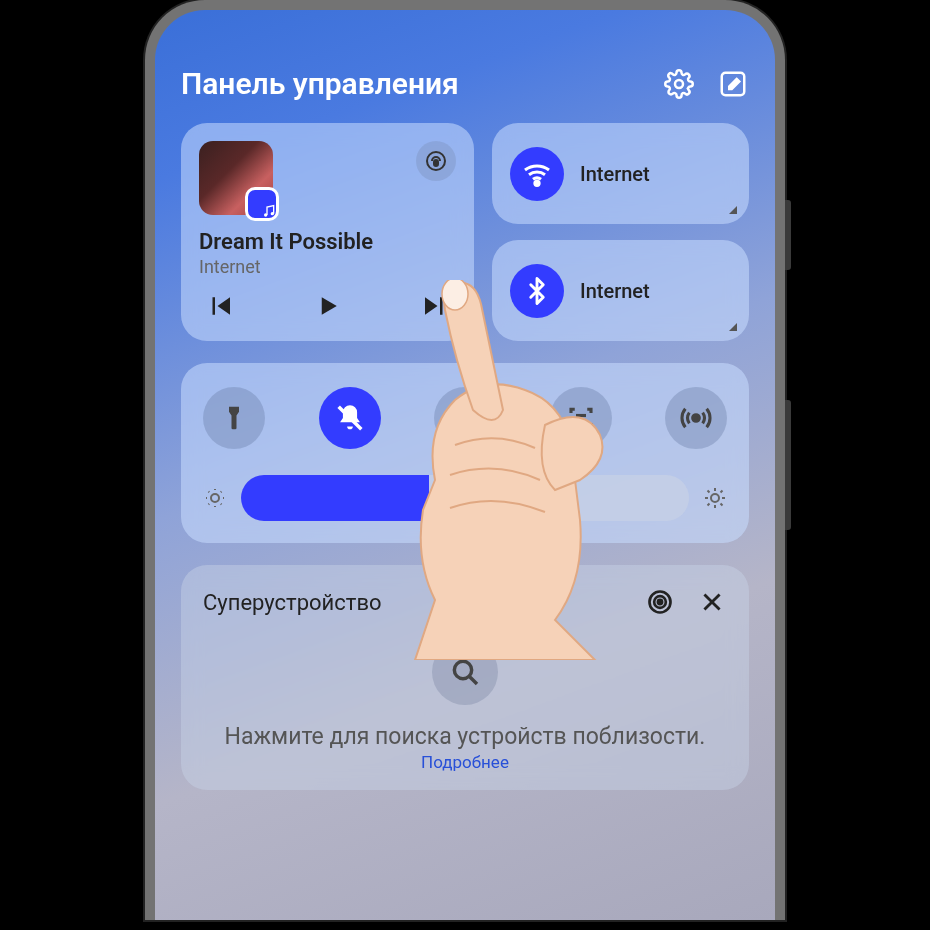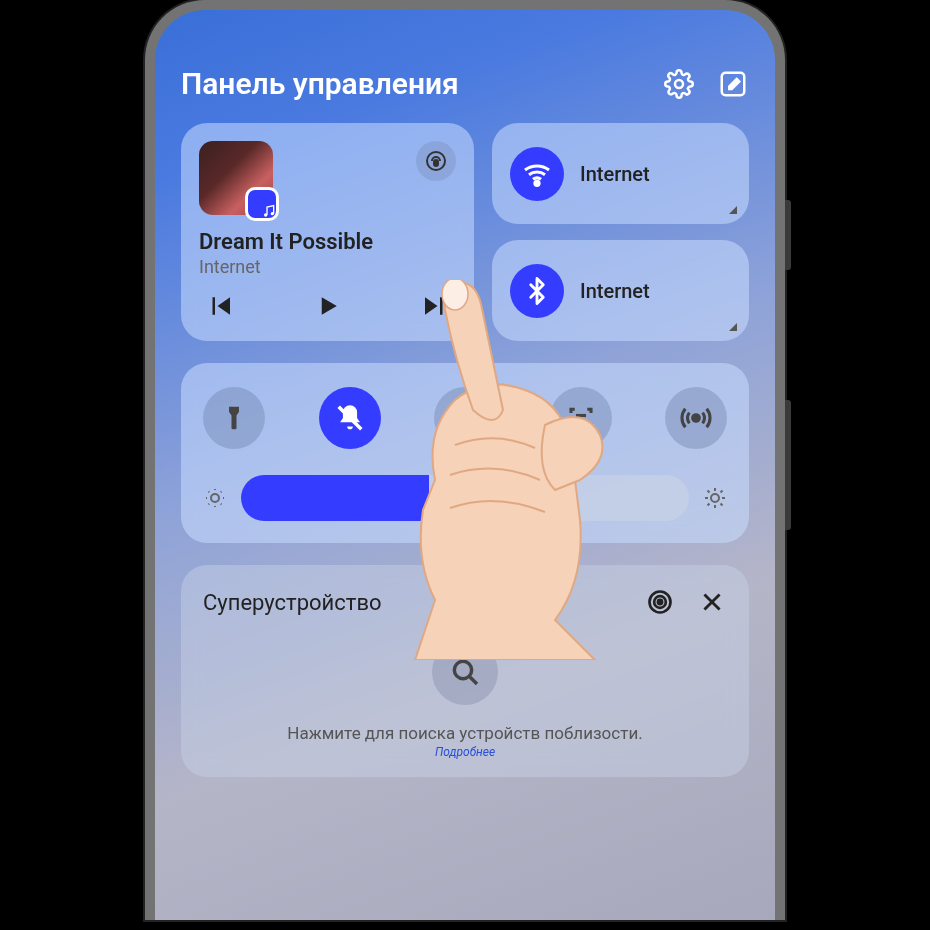--- a/index.html
+++ b/index.html
@@ -108,22 +108,22 @@
   .super-head { display: flex; align-items: center; justify-content: space-between; margin-bottom: 22px; }
   .super-title { font-size: 22px; font-weight: 400; color: #222; }
   .super-icons { display: flex; gap: 22px; }
   .sicon { width: 30px; height: 30px; color: #222; cursor: pointer; display:flex; align-items:center; justify-content:center;}
   .search-btn {
     width: 66px; height: 66px; border-radius: 50%;
     background: rgba(140,150,175,.5);
     display: flex; align-items: center; justify-content: center;
     margin: 0 auto 18px auto; cursor: pointer; color: #444;
   }
-  .super-text { text-align: center; font-size: 17px; color: #555; }
-  .super-link { text-align: center; font-size: 12px; color: #2850d8; cursor: pointer; margin-top: 2px; font-style: italic; }
+  .super-text { text-align: center; font-size: 23px; color: #555; }
+  .super-link { text-align: center; font-size: 17px; color: #2850d8; cursor: pointer; margin-top: 2px; }
 
   
   .side-btn { position: absolute; right: -6px; width: 6px; background: #3a3a3a; border-radius: 0 3px 3px 0; }
   .sb1 { top: 200px; height: 70px; }
   .sb2 { top: 400px; height: 130px; }
 
   
   .hand { position: absolute; left: 240px; top: 270px; width: 240px; height: 380px; pointer-events: none; z-index: 10; }
 
   svg { display: block; }

